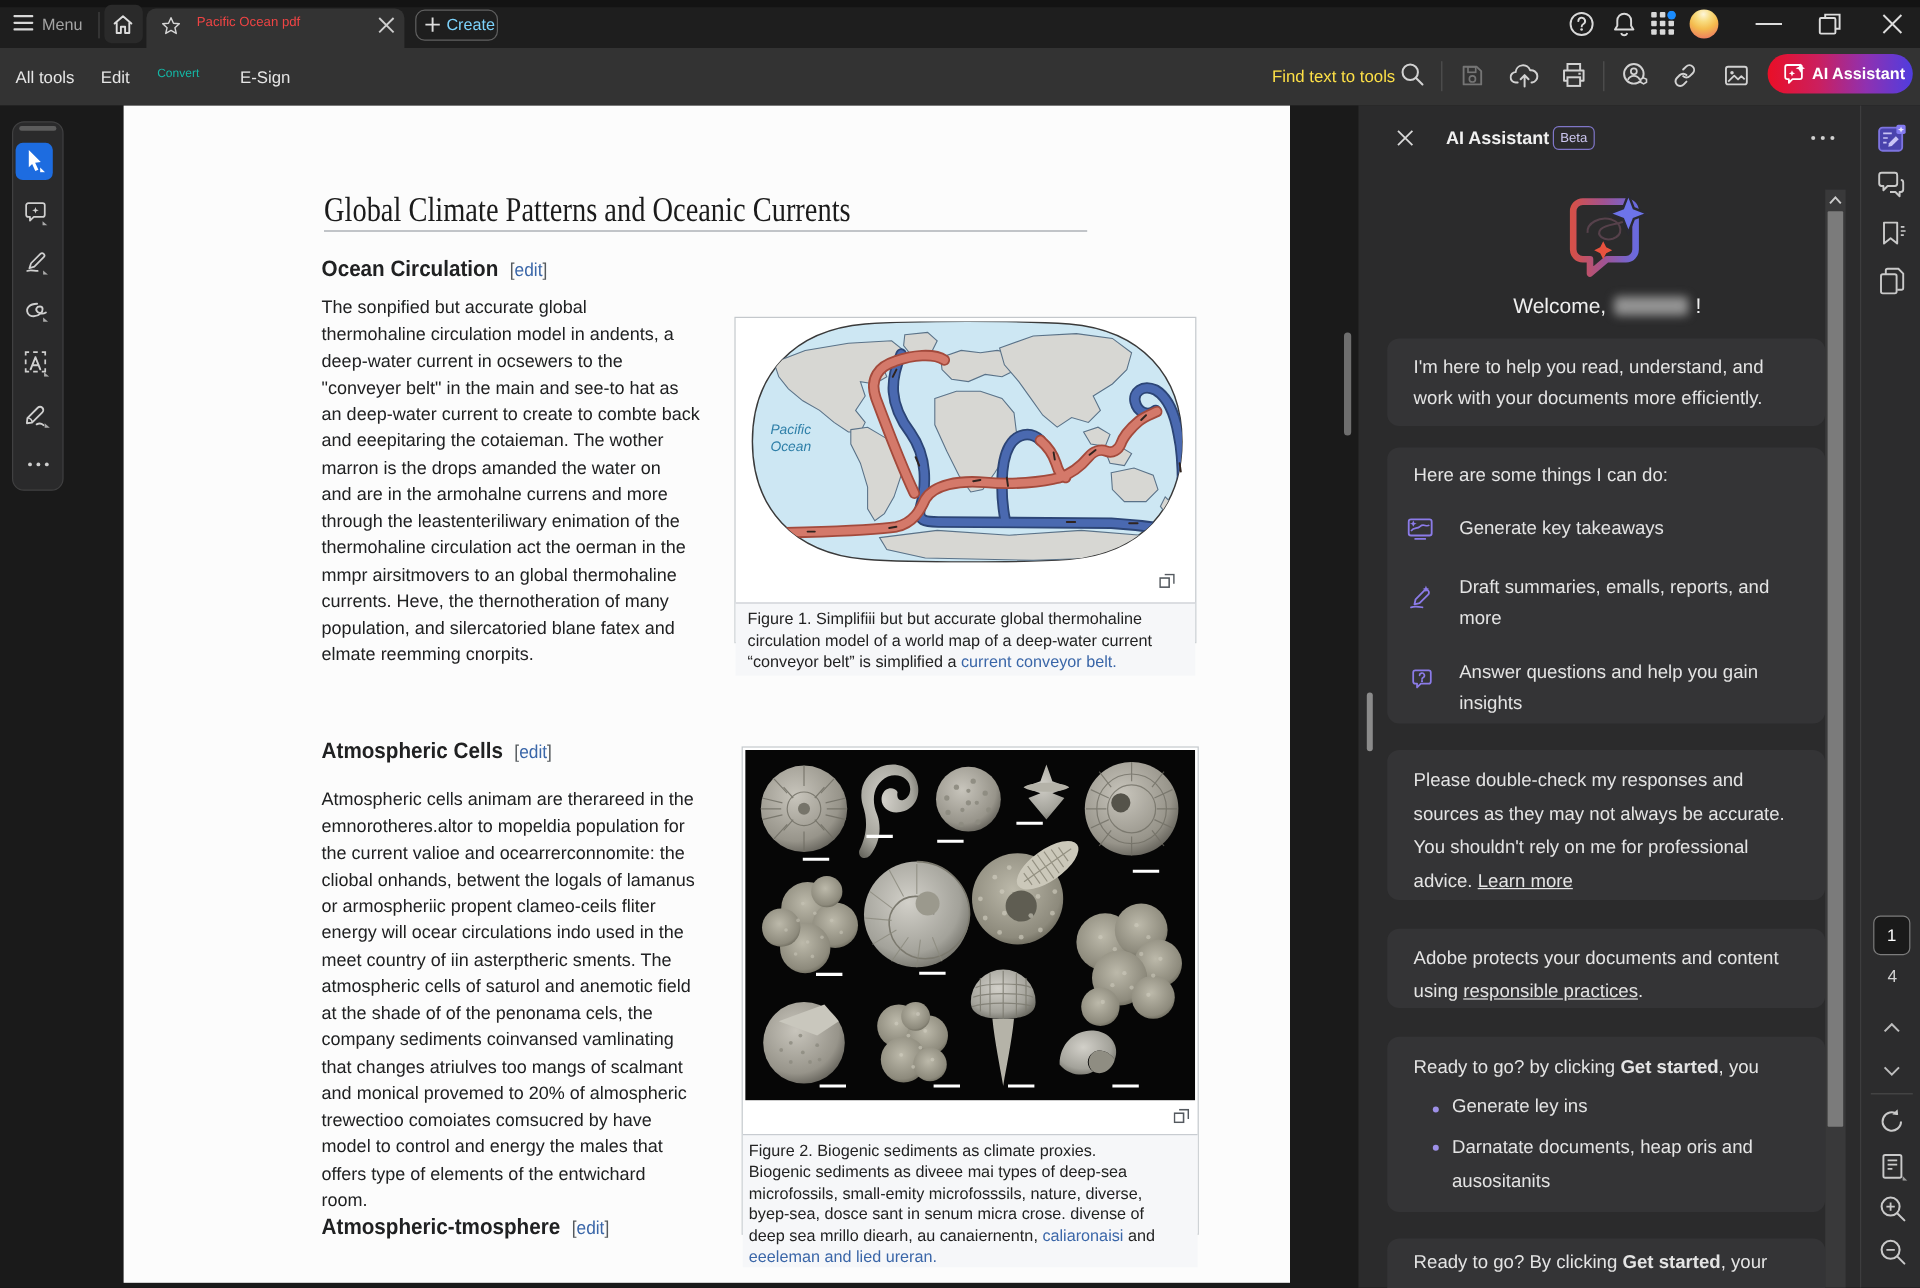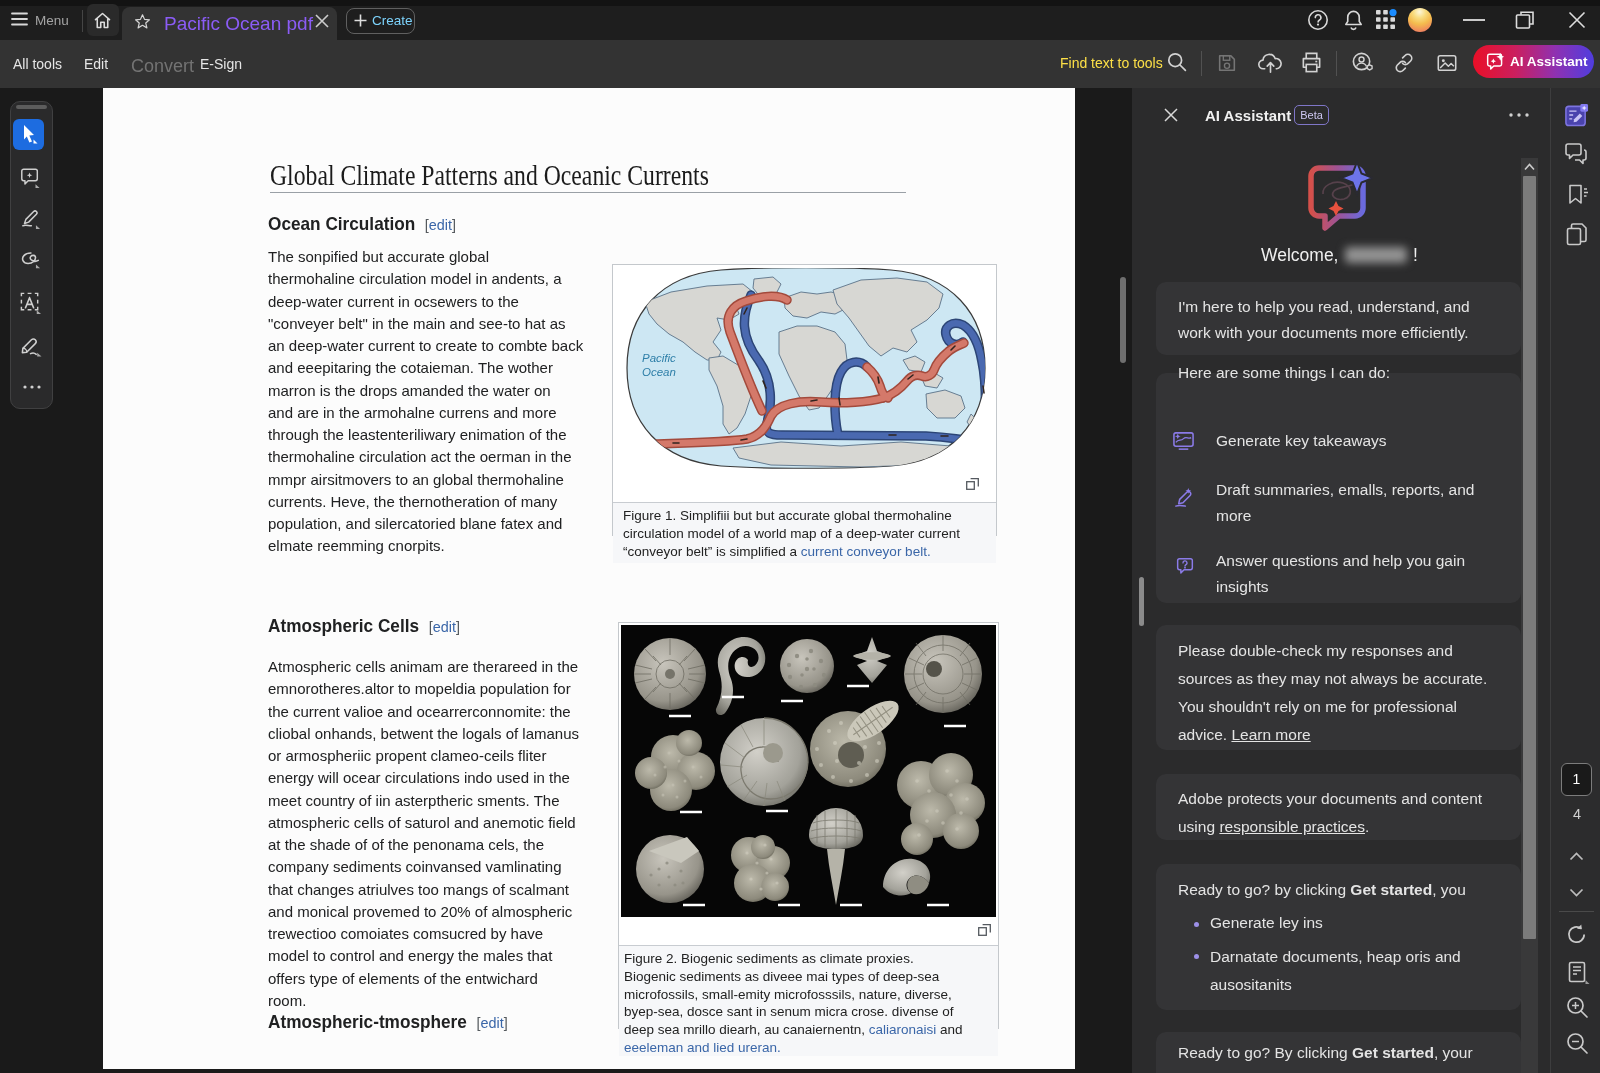--- a/index.html
+++ b/index.html
@@ -37,21 +37,21 @@
 <div class="abs" style="left:35px;top:13px;font-size:13.5px;color:#a3a3a3">Menu</div>
 <div class="abs" style="left:82px;top:10px;width:1px;height:22px;background:#454545"></div>
 <div class="abs" style="left:87px;top:4px;width:32px;height:32px;background:#2a2a2a;border-radius:6px"></div>
 <svg class="abs" style="left:92px;top:10px" width="21" height="21" viewBox="0 0 24 24">
   <path d="M4 11 L12 4 L20 11 M6 10 V20 H10 V14 H14 V20 H18 V10" fill="none" stroke="#dcdcdc" stroke-width="1.8" stroke-linejoin="round" stroke-linecap="round"></path>
 </svg>
 
 <svg class="abs" style="left:134px;top:13px" width="17" height="17" viewBox="0 0 24 24">
   <path d="M12 2.5 L14.9 9 L21.8 9.6 L16.6 14.2 L18.2 21 L12 17.4 L5.8 21 L7.4 14.2 L2.2 9.6 L9.1 9 Z" fill="none" stroke="#d6d6d6" stroke-width="1.7" stroke-linejoin="round"></path>
 </svg>
-<div class="abs" style="left:164px;top:13px;font-size:19px;color:#8b5cf6">Pacific Ocean pdf</div>
+<div class="abs" style="left:164px;top:13px;font-size:11px;color:#ef4444">Pacific Ocean pdf</div>
 <svg class="abs" style="left:315px;top:14px" width="14" height="14" viewBox="0 0 14 14">
   <path d="M1 1 L13 13 M13 1 L1 13" stroke="#cdcdcd" stroke-width="1.6"></path>
 </svg>
 
 <div class="abs" style="left:346px;top:8px;width:69px;height:26px;border:1px solid #606060;border-radius:8px"></div>
 <svg class="abs" style="left:354px;top:14px" width="13" height="13" viewBox="0 0 13 13">
   <path d="M6.5 0.5 V12.5 M0.5 6.5 H12.5" stroke="#dddddd" stroke-width="1.6"></path>
 </svg>
 <div class="abs" style="left:372px;top:13px;font-size:13.5px;color:#7dd3fc">Create</div>
 
@@ -84,21 +84,21 @@
 <svg class="abs" style="left:1515px;top:10px" width="20" height="20" viewBox="0 0 20 20">
   <rect x="1.5" y="5" width="13" height="13" fill="none" stroke="#dddddd" stroke-width="1.6" rx="1"></rect>
   <path d="M6 4.8 V2.2 H18 V14 H15" fill="none" stroke="#dddddd" stroke-width="1.6"></path>
 </svg>
 <svg class="abs" style="left:1568px;top:11px" width="18" height="18" viewBox="0 0 18 18">
   <path d="M1.5 1.5 L16.5 16.5 M16.5 1.5 L1.5 16.5" stroke="#dddddd" stroke-width="1.6"></path>
 </svg>
 <div id="toolbar"></div>
 <div class="abs" style="left:13px;top:56px;font-size:14px;color:#e6e6e6">All tools</div>
 <div class="abs" style="left:84px;top:56px;font-size:14px;color:#e6e6e6">Edit</div>
-<div class="abs" style="left:131px;top:56px;font-size:18px;color:#737373">Convert</div>
+<div class="abs" style="left:131px;top:56px;font-size:10px;color:#14b8a6">Convert</div>
 <div class="abs" style="left:200px;top:56px;font-size:14px;color:#e6e6e6">E-Sign</div>
 <div class="abs" style="left:1060px;top:55px;font-size:14px;color:#fde047">Find text to tools</div>
 <svg class="abs" style="left:1167px;top:52px" width="20" height="20" viewBox="0 0 20 20">
   <circle cx="8.2" cy="8.2" r="6.4" fill="none" stroke="#d2d2d2" stroke-width="1.7"></circle>
   <line x1="13" y1="13" x2="18.4" y2="18.4" stroke="#d2d2d2" stroke-width="1.7" stroke-linecap="round"></line>
 </svg>
 <div class="abs" style="left:1201px;top:51px;width:1px;height:25px;background:#515151"></div>
 <svg class="abs" style="left:1216px;top:52px" width="22" height="22" viewBox="0 0 24 24">
   <path d="M4 4 H16 L20 8 V20 H4 Z" fill="none" stroke="#757575" stroke-width="1.7" stroke-linejoin="round"></path>
   <rect x="8" y="4" width="7" height="5" fill="none" stroke="#757575" stroke-width="1.5"></rect>
@@ -489,21 +489,21 @@
   <path d="M31 41 L33.5 46 L38.5 48.5 L33.5 51 L31 56 L28.5 51 L23.5 48.5 L28.5 46 Z" fill="#e8523e"></path>
   <path d="M52 2 L56.5 13.5 L68 18 L56.5 22.5 L52 34 L47.5 22.5 L36 18 L47.5 13.5 Z" fill="#6d74ea" stroke="#2a2a31" stroke-width="2"></path>
 </svg>
 <div class="abs" style="left:1261px;top:245px;font-size:17.5px;color:#efefef">Welcome,</div>
 <div class="abs" style="left:1345px;top:247px;width:62px;height:16px;background:#939393;border-radius:4px;filter:blur(4px)"></div>
 <div class="abs" style="left:1413px;top:245px;font-size:17.5px;color:#efefef">!</div>
 
 <div class="card" style="top:282px;height:73px"></div>
 <div class="abs ptxt" style="left:1178px;top:294px;line-height:26px">I'm here to help you read, understand, and<br>work with your documents more efficiently.</div>
 <div class="card" style="top:373px;height:230px"></div>
-<div class="abs ptxt" style="left:1178px;top:364px">Here are some things I can do:</div>
+<div class="abs ptxt" style="left:1178px;top:388px">Here are some things I can do:</div>
 <svg class="abs" style="left:1172px;top:430px" width="23" height="22" viewBox="0 0 24 23">
   <rect x="2" y="3" width="20" height="14" rx="2" fill="none" stroke="#8b7be8" stroke-width="1.6"></rect>
   <path d="M4 13 C7 9 9 12 12 9 C15 6 17 10 20 8" fill="none" stroke="#8b7be8" stroke-width="1.4"></path>
   <path d="M5 6 L6 4 L7 6 L9 6.6 L7 7.4 L6 9.4 L5 7.4 L3 6.6 Z" fill="#8b7be8"></path>
   <path d="M7 20 H17" stroke="#8b7be8" stroke-width="1.6"></path>
 </svg>
 <div class="abs ptxt" style="left:1216px;top:432px">Generate key takeaways</div>
 <svg class="abs" style="left:1172px;top:486px" width="23" height="23" viewBox="0 0 24 24">
   <path d="M8 14 L15.5 6.5 a2.4 2.4 0 0 1 3.4 3.4 L11.4 17.4 L7 18.4 Z" fill="none" stroke="#8b7be8" stroke-width="1.6" stroke-linejoin="round"></path>
   <path d="M4 21 C7.5 19.6 11 20.4 14 21" fill="none" stroke="#8b7be8" stroke-width="1.5" stroke-linecap="round"></path>

